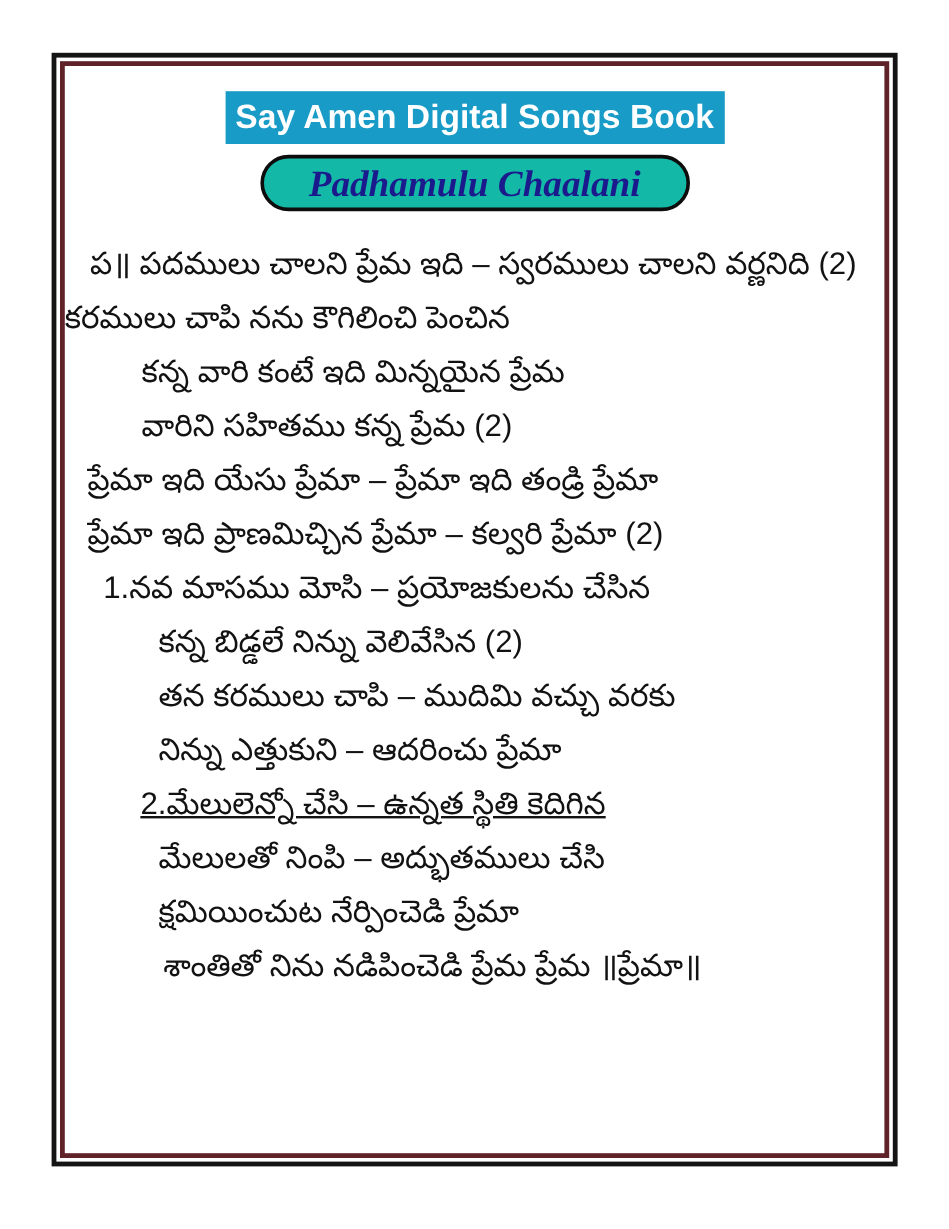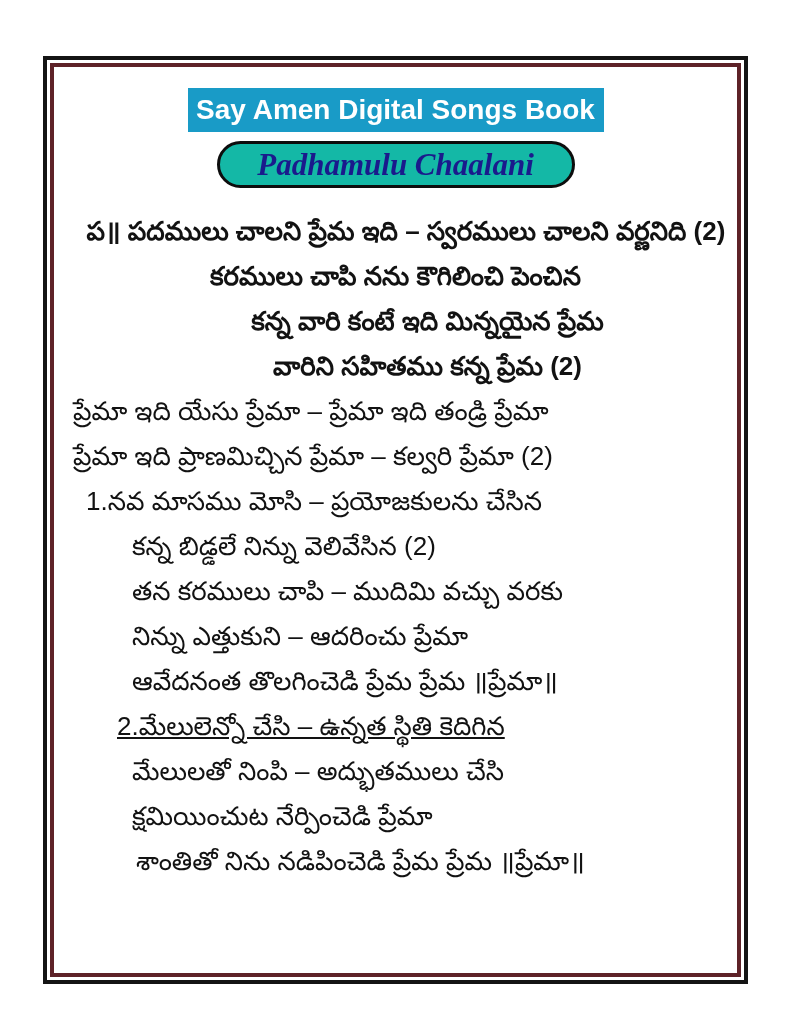--- a/index.html
+++ b/index.html
@@ -13,21 +13,21 @@
   }
   .page {
     position: relative;
     width: 791px;
     height: 1024px;
     background: #ffffff;
   }
   .frame-outer {
     position: absolute;
     left: 43px;
-    top: 56px;
+    top: 44px;
     width: 705px;
     height: 928px;
     box-sizing: border-box;
     border: 4px solid #141414;
     padding: 3px;
   }
   .frame-inner {
     width: 100%;
     height: 100%;
     box-sizing: border-box;
@@ -66,21 +66,21 @@
   .lyrics {
     margin-top: 21px;
     font-size: 26px;
     color: #121212;
   }
   .lyric-line {
     line-height: 45px;
     height: 45px;
     white-space: nowrap;
   }
-  .w-bold { font-weight: bold; text-align: center; }
+  .w-bold { font-weight: normal; }
   .i-a { padding-left: 21px; }
   .i-b { }
   .i-c { padding-left: 64px; }
   .i-d { padding-left: 19px; }
   .i-e { padding-left: 32px; }
   .i-f { padding-left: 78px; }
   .i-g { padding-left: 63px; text-decoration: underline; }
   .i-h { padding-left: 82px; }
 </style>
 </head>
@@ -98,21 +98,20 @@
         <div class="lyric-line w-bold i-a">ప॥ పదములు చాలని ప్రేమ ఇది – స్వరములు చాలని వర్ణనిది (2)</div>
         <div class="lyric-line w-bold i-b">కరములు చాపి నను కౌగిలించి పెంచిన</div>
         <div class="lyric-line w-bold i-c">కన్న వారి కంటే ఇది మిన్నయైన ప్రేమ</div>
         <div class="lyric-line w-bold i-c">వారిని సహితము కన్న ప్రేమ (2)</div>
         <div class="lyric-line i-d">ప్రేమా ఇది యేసు ప్రేమా – ప్రేమా ఇది తండ్రి ప్రేమా</div>
         <div class="lyric-line i-d">ప్రేమా ఇది ప్రాణమిచ్చిన ప్రేమా – కల్వరి ప్రేమా (2)</div>
         <div class="lyric-line i-e">1.నవ మాసము మోసి – ప్రయోజకులను చేసిన</div>
         <div class="lyric-line i-f">కన్న బిడ్డలే నిన్ను వెలివేసిన (2)</div>
         <div class="lyric-line i-f">తన కరములు చాపి – ముదిమి వచ్చు వరకు</div>
         <div class="lyric-line i-f">నిన్ను ఎత్తుకుని – ఆదరించు ప్రేమా</div>
-        <div class="lyric-line i-f">ఆవేదనంత తొలగించెడి ప్రేమ ప్రేమ ॥ప్రేమా॥</div>
         <div class="lyric-line i-g">2.మేలులెన్నో చేసి – ఉన్నత స్థితి కెదిగిన</div>
         <div class="lyric-line i-f">మేలులతో నింపి – అద్భుతములు చేసి</div>
         <div class="lyric-line i-f">క్షమియించుట నేర్పించెడి ప్రేమా</div>
         <div class="lyric-line i-h">శాంతితో నిను నడిపించెడి ప్రేమ ప్రేమ  ॥ప్రేమా॥</div>
       </div>
 
     </div>
   </div>
 </div>
 

